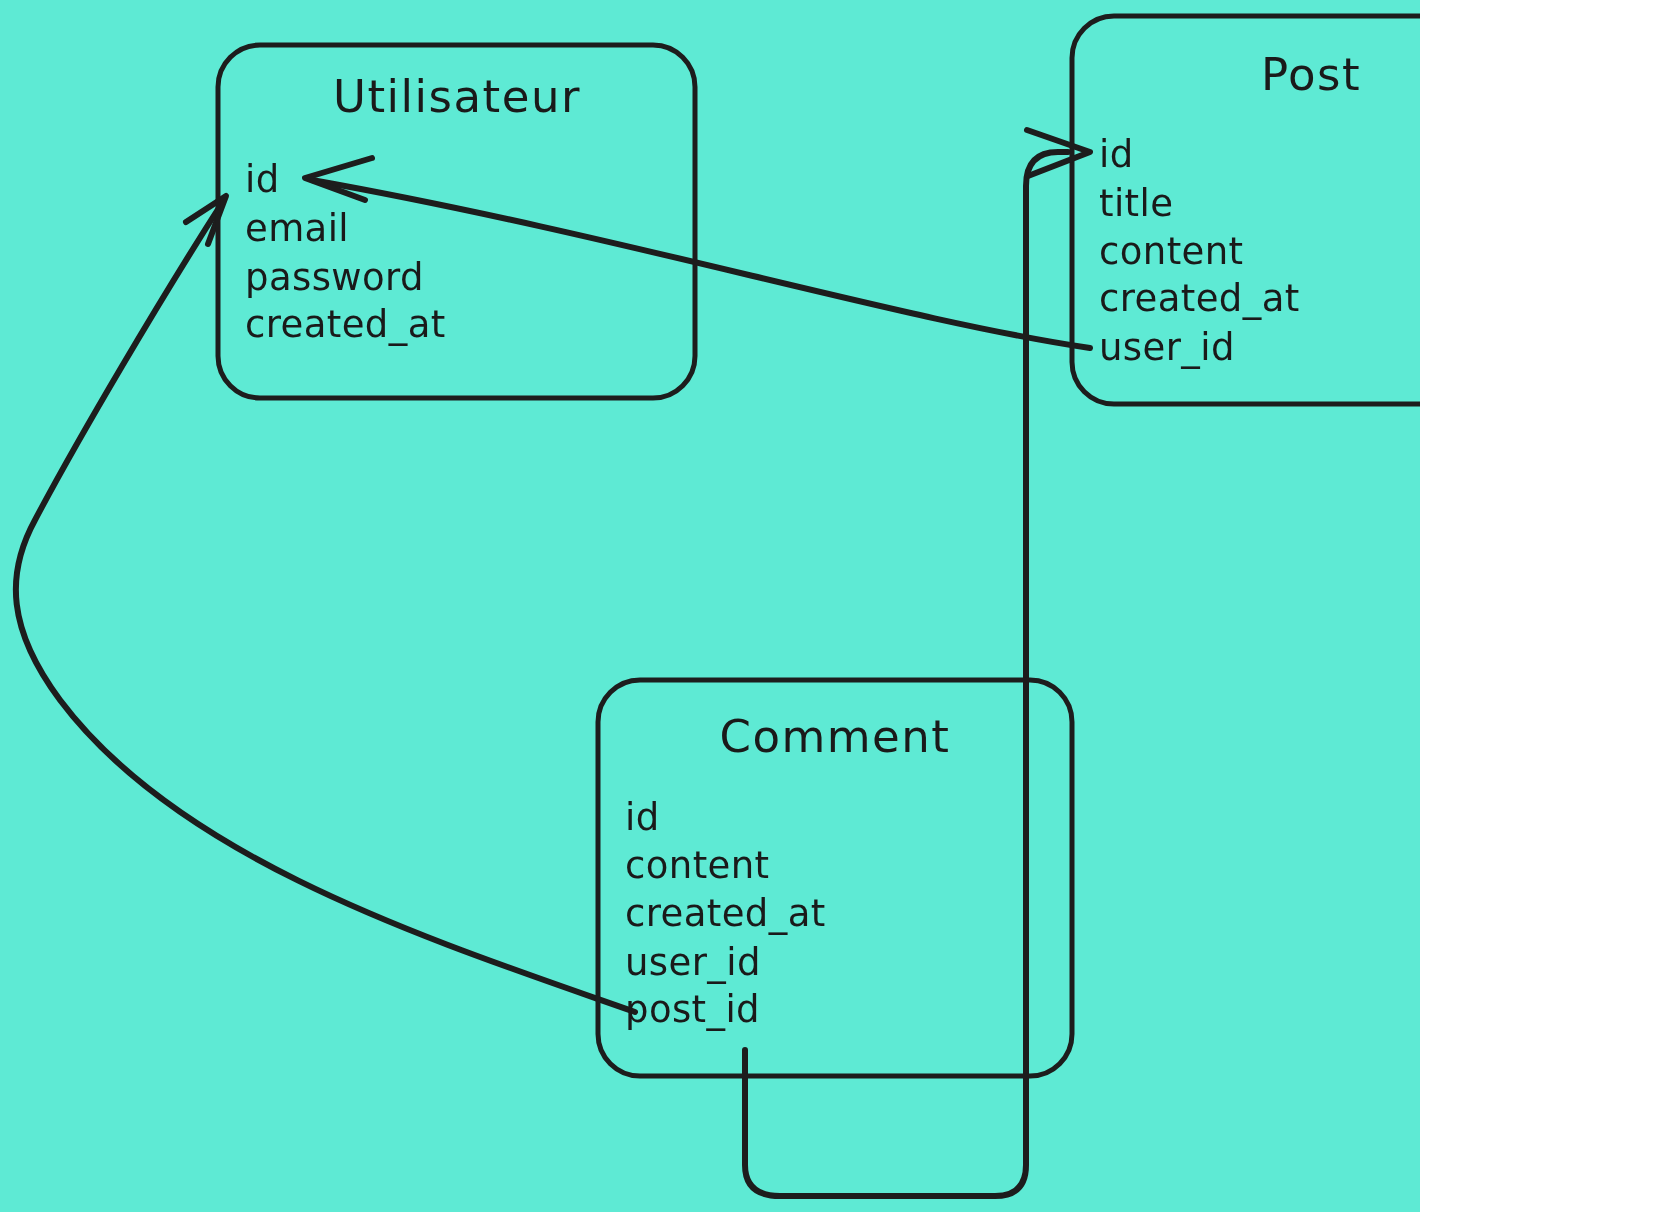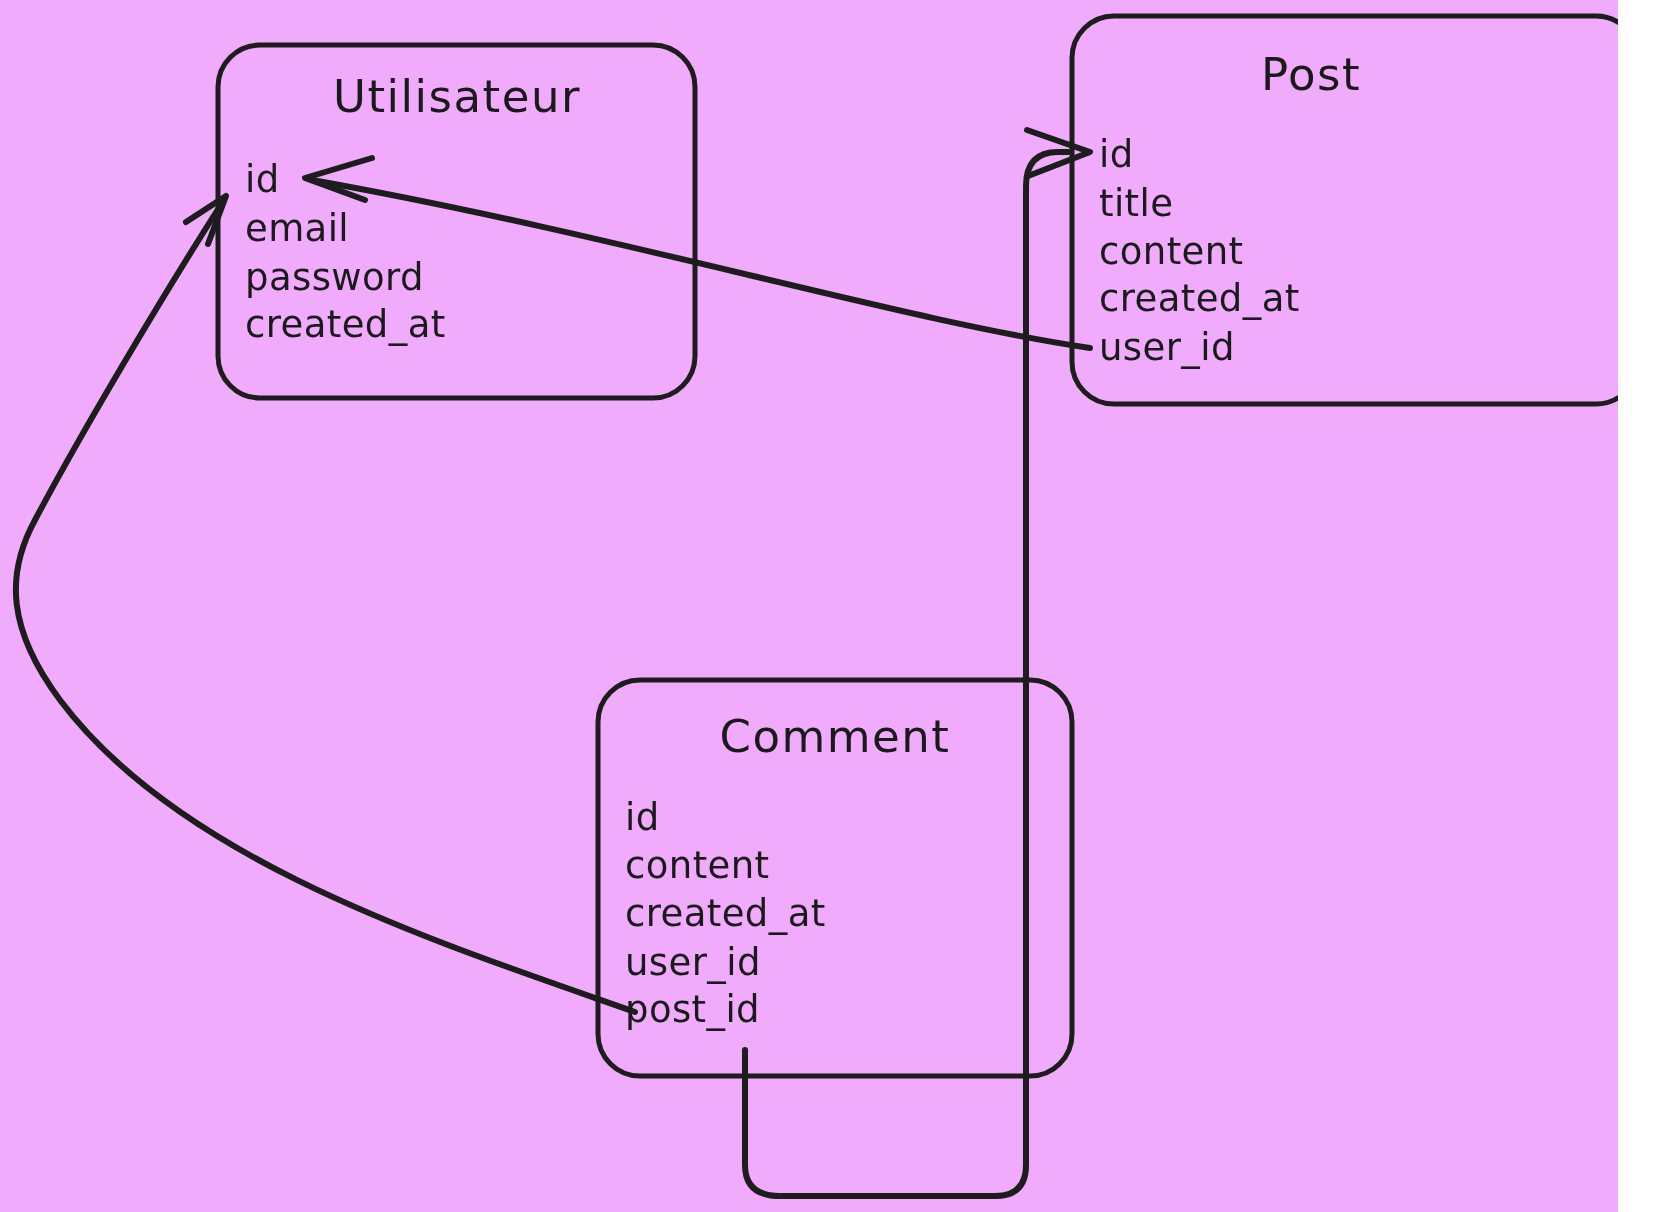--- a/index.html
+++ b/index.html
@@ -2,23 +2,23 @@
 <html><head>
 <meta charset="utf-8">
 <style>
   html, body {
     margin: 0;
     padding: 0;
     background: #ffffff;
   }
   #canvas {
     position: relative;
-    width: 1618px;
+    width: 1420px;
     height: 1212px;
-    background: #f0abfc;
+    background: #5eead4;
     overflow: hidden;
     font-family: "DejaVu Sans", sans-serif;
   }
   #diagram-svg {
     position: absolute;
     top: 0;
     left: 0;
     width: 1656px;
     height: 1212px;
   }

